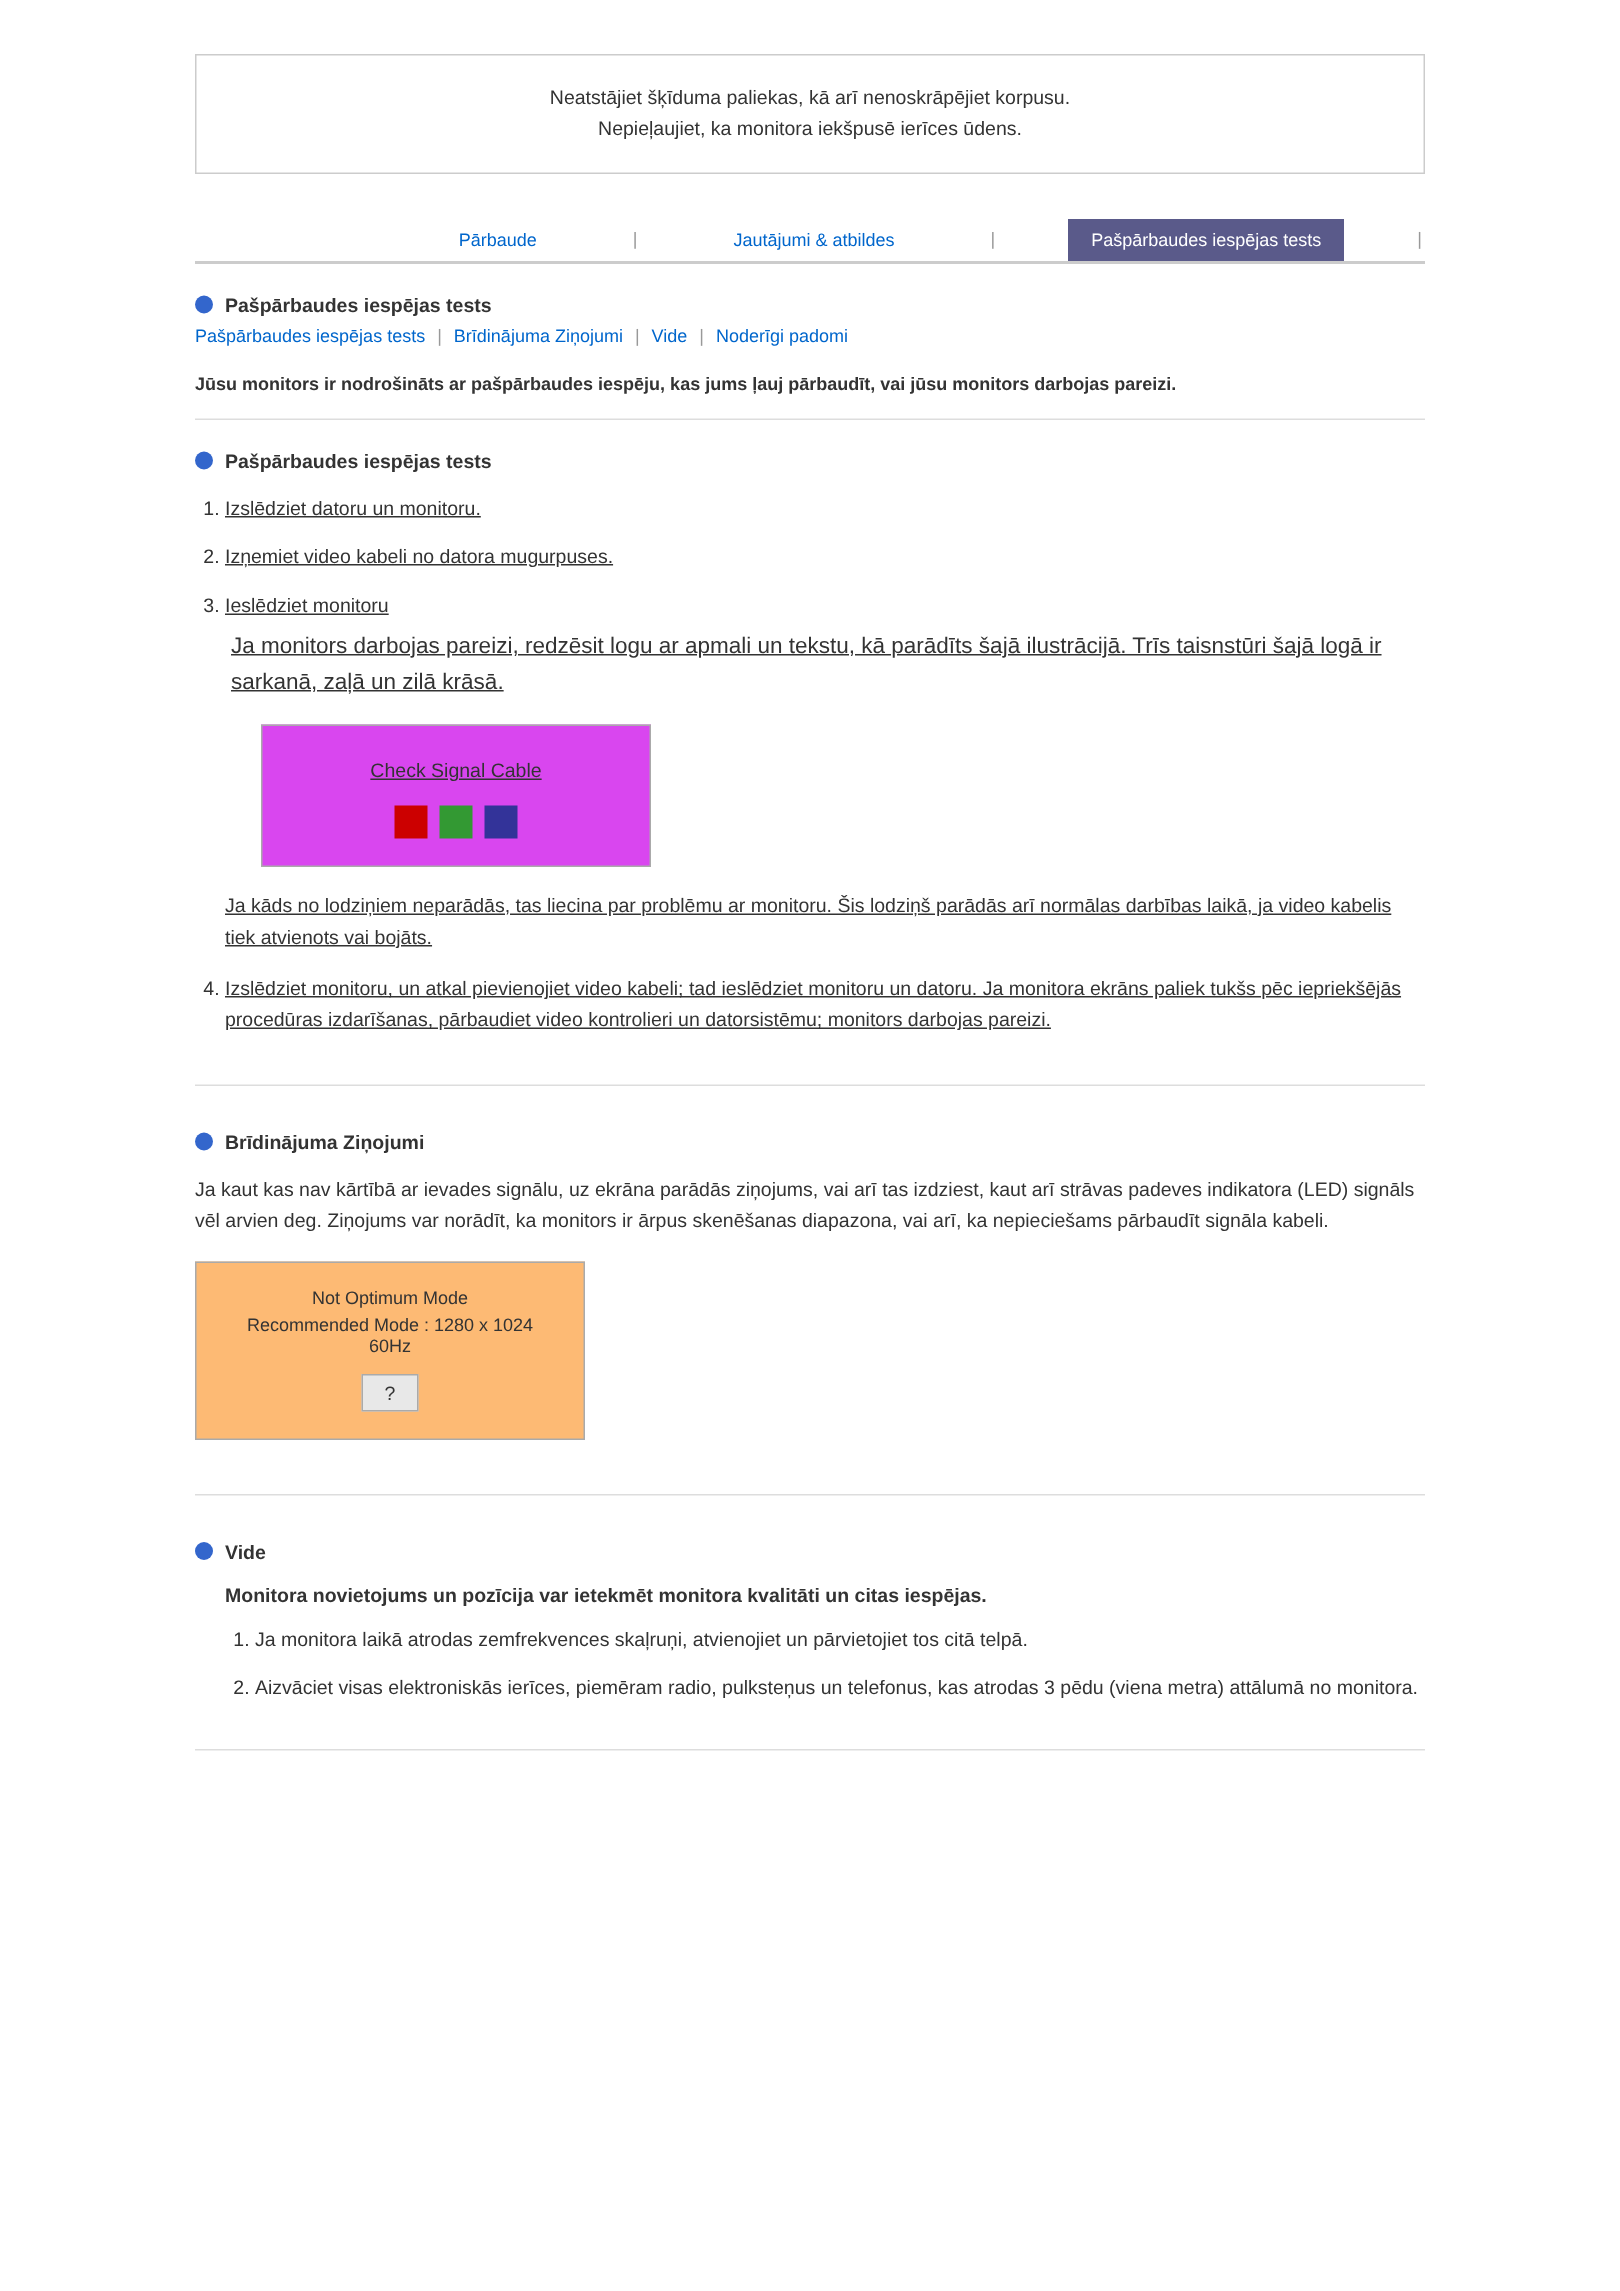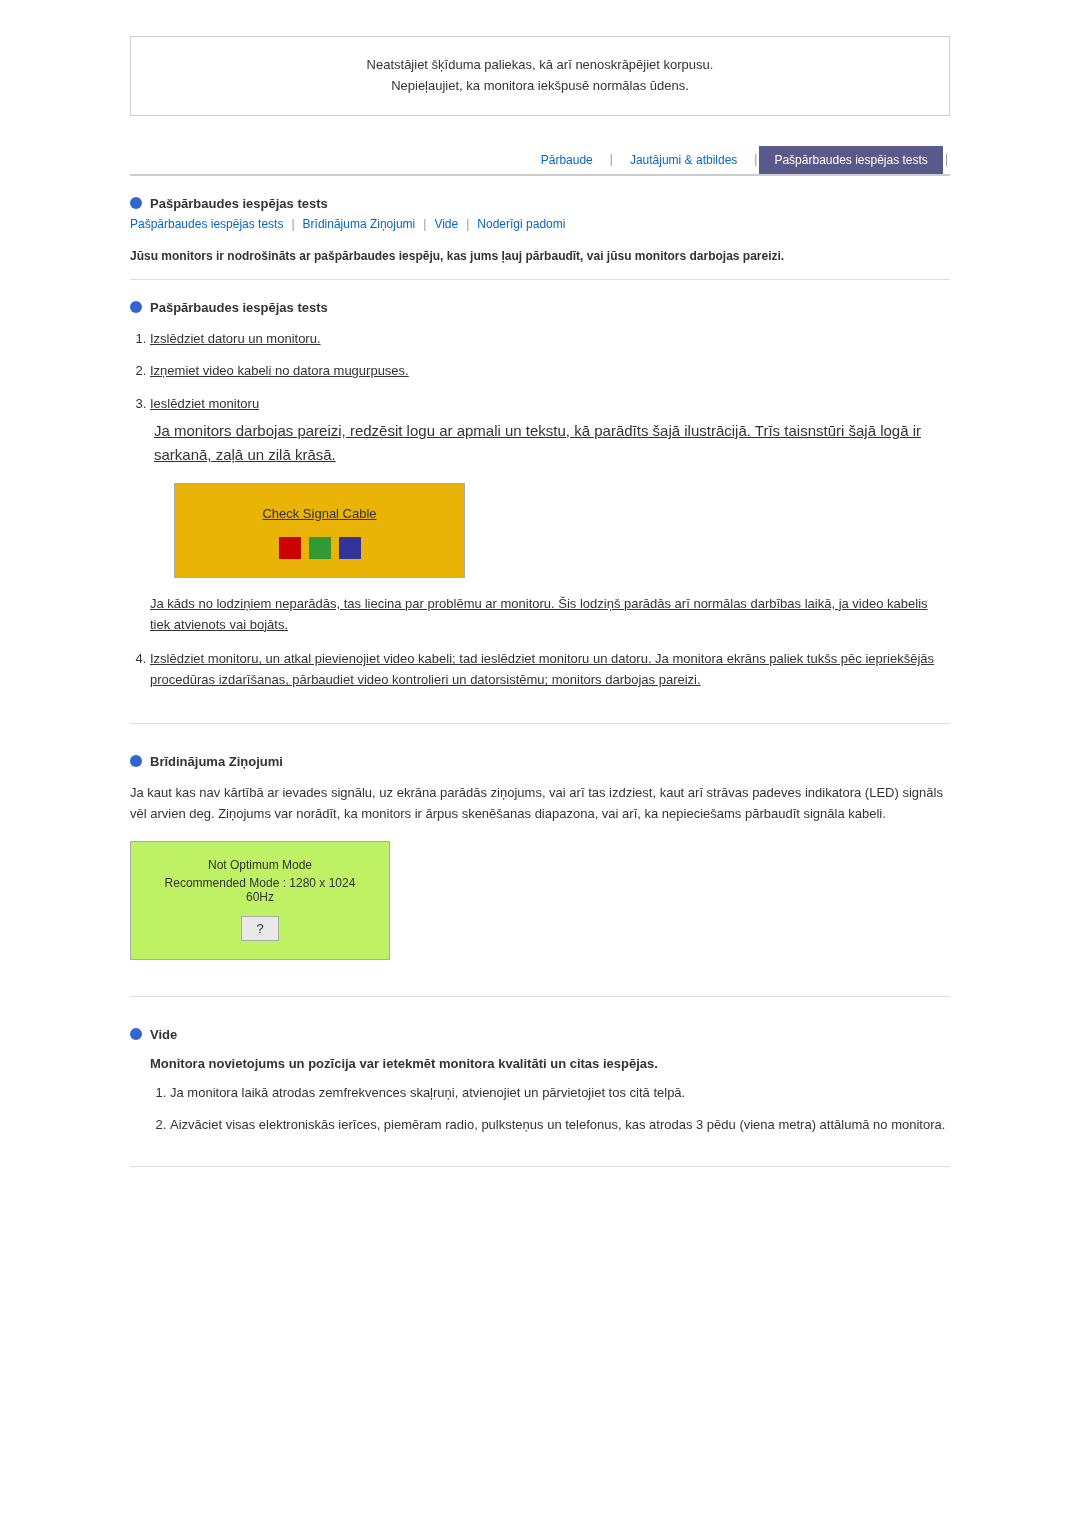--- a/index.html
+++ b/index.html
@@ -24,20 +24,21 @@
       font-size: 13px;
       color: #333;
       line-height: 1.6;
     }
     .nav-tabs {
       display: flex;
       justify-content: flex-end;
       border-bottom: 2px solid #ccc;
       margin-bottom: 20px;
       padding-bottom: 0;
+      gap: 47px;
     }
     .nav-tab {
       padding: 6px 14px;
       font-size: 12px;
       color: #0066cc;
       cursor: pointer;
       border: 1px solid transparent;
       white-space: nowrap;
     }
     .nav-tab.active {
@@ -116,22 +117,22 @@
       text-decoration: underline;
     }
     .ordered-list li .step-content {
       margin-top: 4px;
       margin-left: 4px;
       font-size: 15px;
       line-height: 1.6;
     }
     .signal-box {
       border: 1px solid #aaa;
-      background: #eab308;
-      width: 291px;
+      background: #d946ef;
+      width: 260px;
       margin: 16px 0 16px 24px;
       padding: 20px 20px 18px 20px;
       text-align: center;
     }
     .signal-box-title {
       font-size: 13px;
       color: #333;
       margin-bottom: 12px;
     }
     .color-squares {
@@ -146,21 +147,21 @@
     .sq-red { background: #cc0000; }
     .sq-green { background: #339933; }
     .sq-blue { background: #333399; }
     .warning-note {
       font-size: 13px;
       line-height: 1.6;
       margin: 14px 0 14px 0;
     }
     .not-optimum-box {
       border: 1px solid #aaa;
-      background: #bef264;
+      background: #fdba74;
       width: 260px;
       margin: 16px 0 16px 0;
       padding: 16px 20px 18px 20px;
       text-align: center;
     }
     .not-optimum-title {
       font-size: 12px;
       color: #333;
       margin-bottom: 4px;
     }
@@ -200,21 +201,21 @@
       margin: 20px 0;
     }
   </style>
 </head>
 <body>
 
 <div class="page-wrapper">
 
   <div class="top-notice">
     <div>Neatstājiet šķīduma paliekas, kā arī nenoskrāpējiet korpusu.</div>
-    <div>Nepieļaujiet, ka monitora iekšpusē normālas ūdens.</div>
+    <div>Nepieļaujiet, ka monitora iekšpusē ierīces ūdens.</div>
   </div>
 
   <div class="nav-tabs">
     <span class="nav-tab">Pārbaude</span>
     <span class="nav-tab-separator">|</span>
     <span class="nav-tab">Jautājumi &amp; atbildes</span>
     <span class="nav-tab-separator">|</span>
     <span class="nav-tab active">Pašpārbaudes iespējas tests</span>
     <span class="nav-tab-separator">|</span>
   </div>

